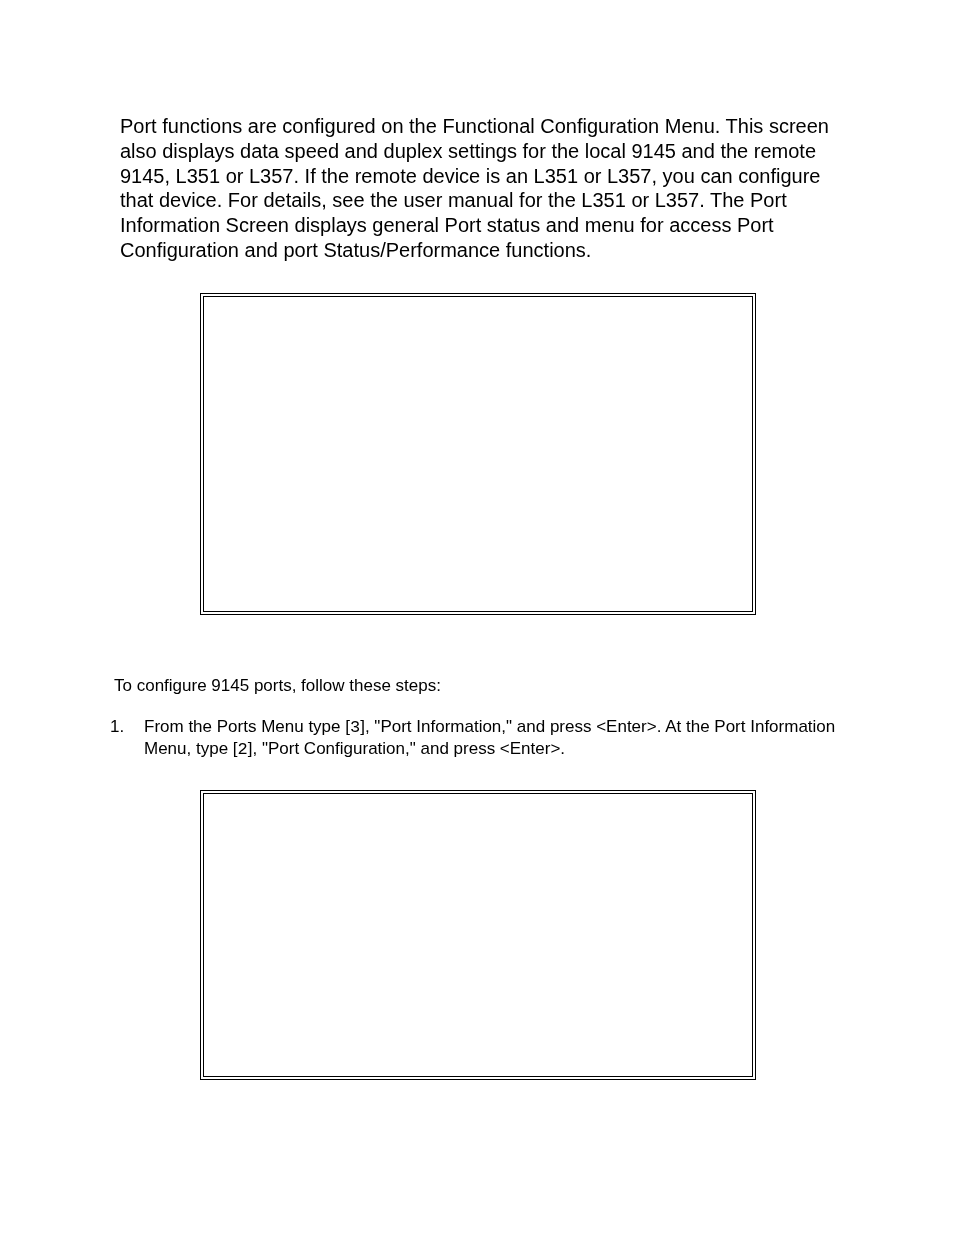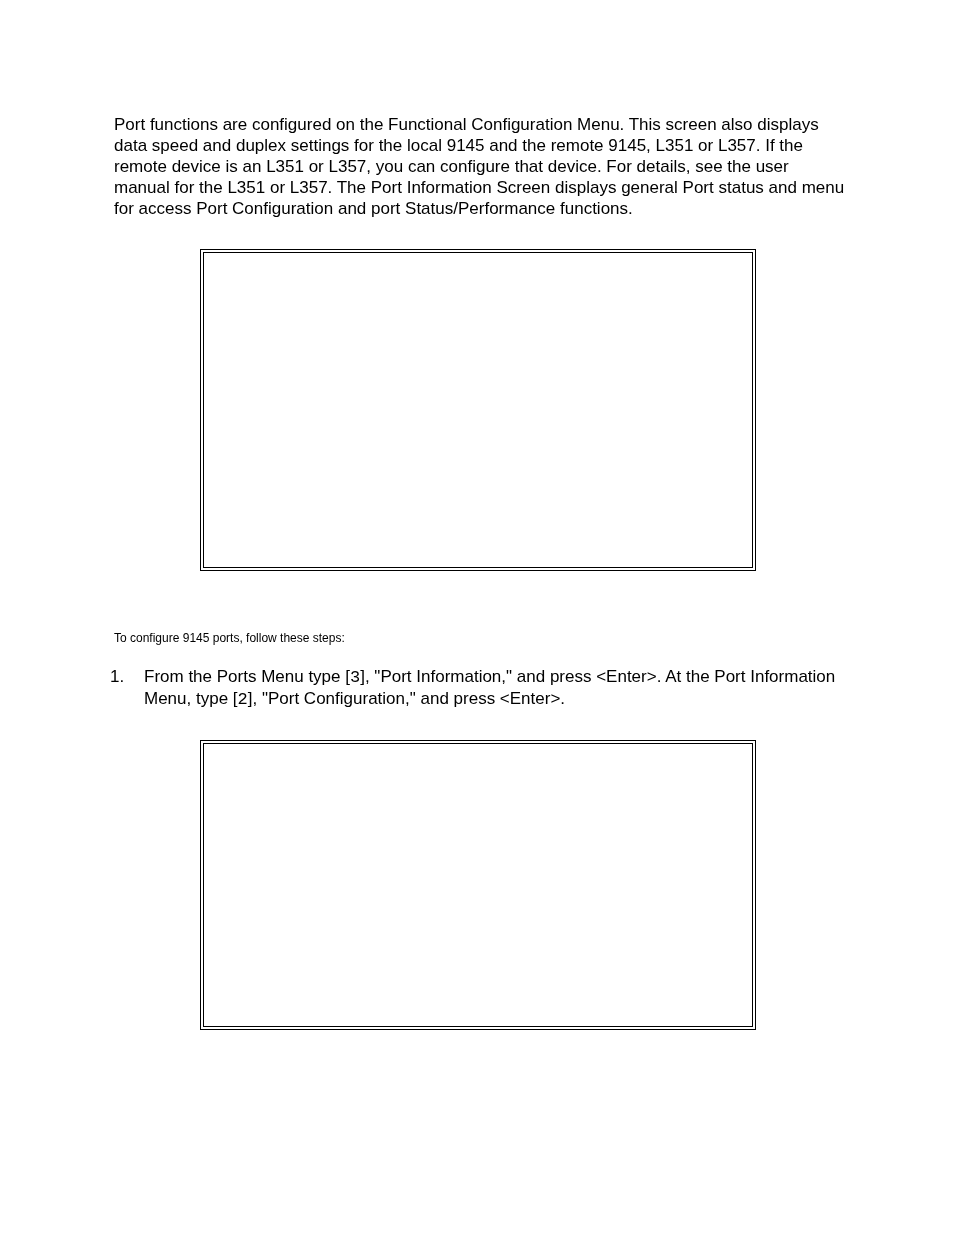--- a/index.html
+++ b/index.html
@@ -16,26 +16,26 @@
     font-family: Arial, Helvetica, sans-serif;
     color: #000000;
   }
   .heading {
     font-size: 27px;
     font-weight: 400;
     margin: 0 0 28px 0;
     letter-spacing: 0.2px;
   }
   .para {
-    font-size: 17px;
+    font-size: 20px;
     line-height: 1.24;
-    margin: 0 0 30px 4px;
+    margin: 0 0 30px 10px;
   }
   .para2 {
-    font-size: 12px;
+    font-size: 17px;
     line-height: 1.24;
     margin: 0 0 20px 4px;
   }
   .screen-box-wrap1 {
     display: flex;
     justify-content: center;
     margin: 0 0 60px 0;
   }
   .screen-box-wrap2 {
     display: flex;

